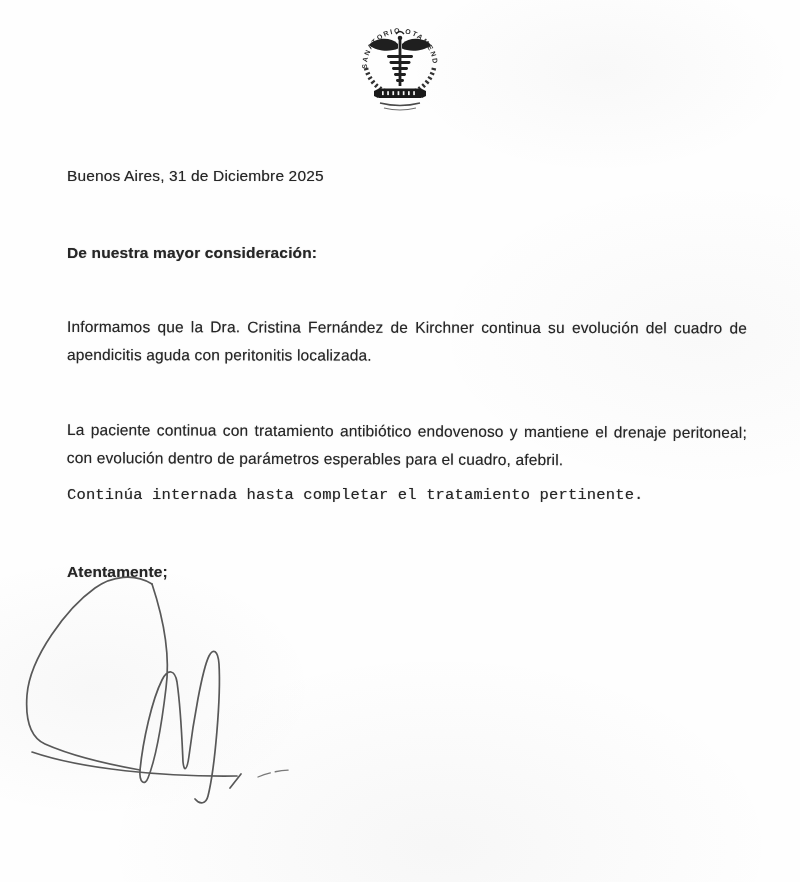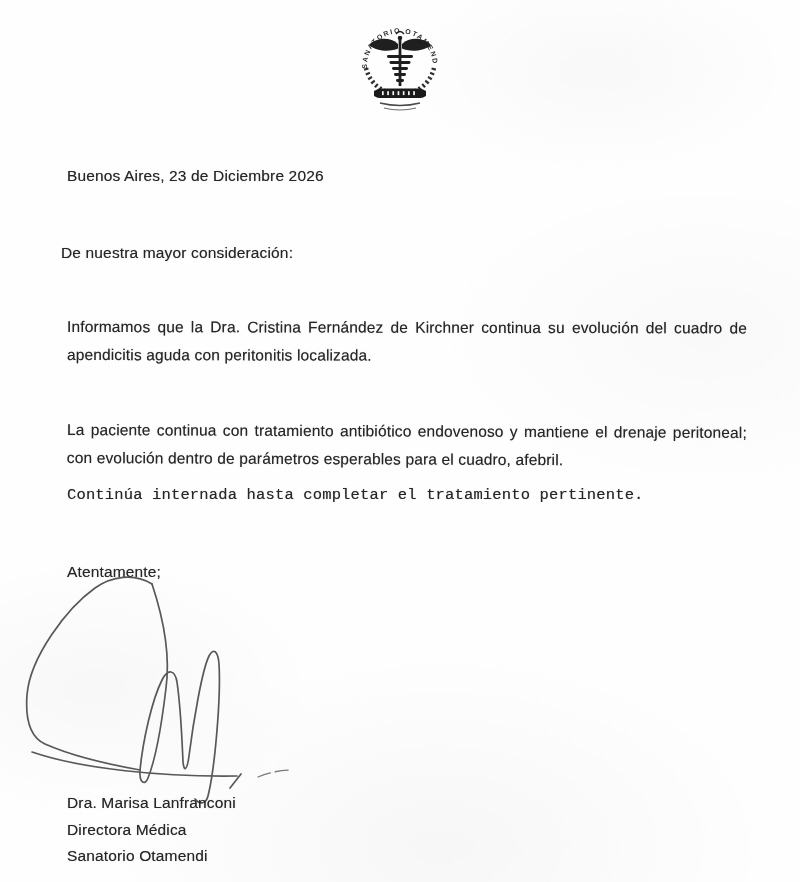--- a/index.html
+++ b/index.html
@@ -75,31 +75,31 @@
         <rect x="57.2" y="79.2" width="1.7" height="3.9"></rect>
       </g>
     </g>
 
     <g fill="none">
       <path d="M24,91 Q44,96 64,91" stroke="#4a4a4a" stroke-width="1.4"></path>
       <path d="M28,96 Q44,100 60,96" stroke="#6f6f6f" stroke-width="1.1"></path>
     </g>
   </svg>
 
-  <div class="txt" style="left:67px;top:162px;">Buenos Aires, 23 de Diciembre 2026</div>
+  <div class="txt" style="left:67px;top:162px;">Buenos Aires, 31 de Diciembre 2025</div>
 
-  <div class="txt" style="left:61px;top:239px;">De nuestra mayor consideración:</div>
+  <div class="txt" style="left:67px;top:239px;font-weight:bold;">De nuestra mayor consideración:</div>
 
   <div class="txt just tilt-a" style="left:67px;top:313px;">Informamos que la Dra. Cristina Fernández de Kirchner continua su evolución del cuadro de apendicitis aguda con peritonitis localizada.</div>
 
   <div class="txt just tilt-b" style="left:67px;top:416px;">La paciente continua con tratamiento antibiótico endovenoso y mantiene el drenaje peritoneal; con evolución dentro de parámetros esperables para el cuadro, afebril.</div>
 
   <div class="txt" style="left:67px;top:481px;font-family:Liberation Mono, monospace;">Continúa internada hasta completar el tratamiento pertinente.</div>
 
-  <div class="txt" style="left:67px;top:558px;">Atentamente;</div>
+  <div class="txt" style="left:67px;top:558px;font-weight:bold;">Atentamente;</div>
 
   <svg class="signature" width="290" height="235" viewBox="0 0 290 235" aria-hidden="true">
     <g fill="none" stroke="#4a4a4a" stroke-width="1.7" stroke-linecap="round" stroke-linejoin="round" opacity="0.92">
 
       <path d="M140,12 C122,1 100,4 83,16 C55,36 18,85 15,123 C13,150 20,166 33,172 C60,184 100,193 128,198"></path>
 
       <path d="M140,12
                C152,48 158,86 154,116
                C150,150 144,186 136,206
                C133,214 127,211 128,198
@@ -113,19 +113,14 @@
                C194,232 188,233 183,227"></path>
 
       <path d="M20,180 C70,197 150,205 225,204"></path>
 
       <path d="M218,216 L229,202"></path>
 
       <path d="M246,205 C258,200 270,198 281,198" stroke-width="1.3" stroke-dasharray="13 5" opacity="0.8"></path>
     </g>
   </svg>
 
-  <div class="txt sigblock" style="left:67px;top:790px;line-height:26.5px;">
-    <div>Dra. Marisa Lanfranconi</div>
-    <div>Directora Médica</div>
-    <div>Sanatorio Otamendi</div>
-  </div>
 
 </div>
 
 </body></html>

